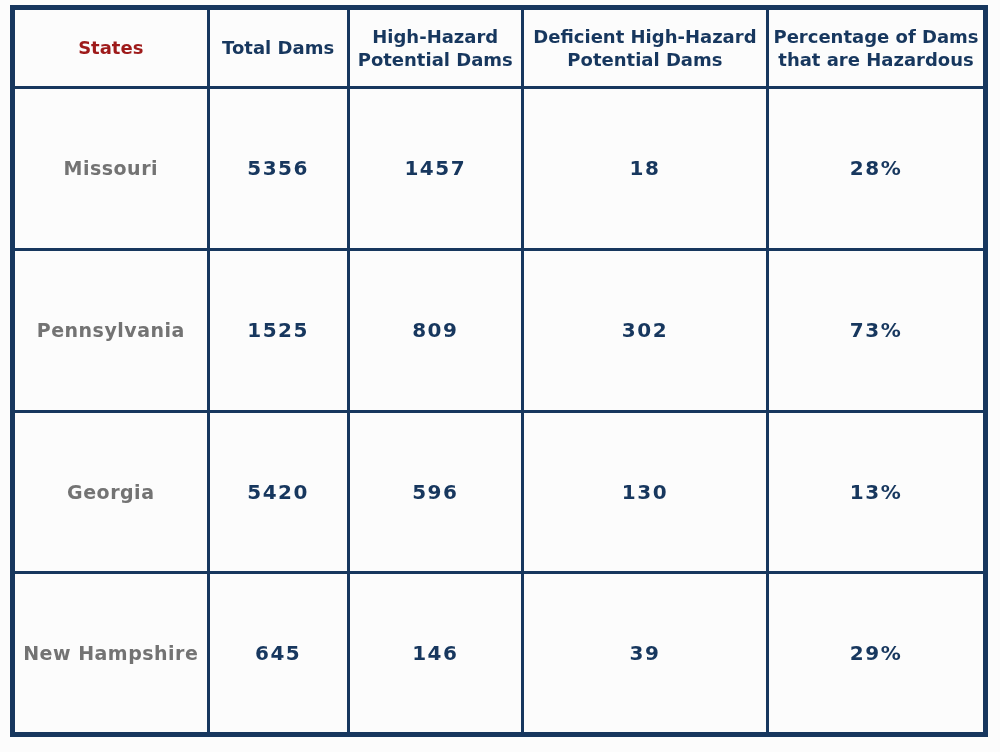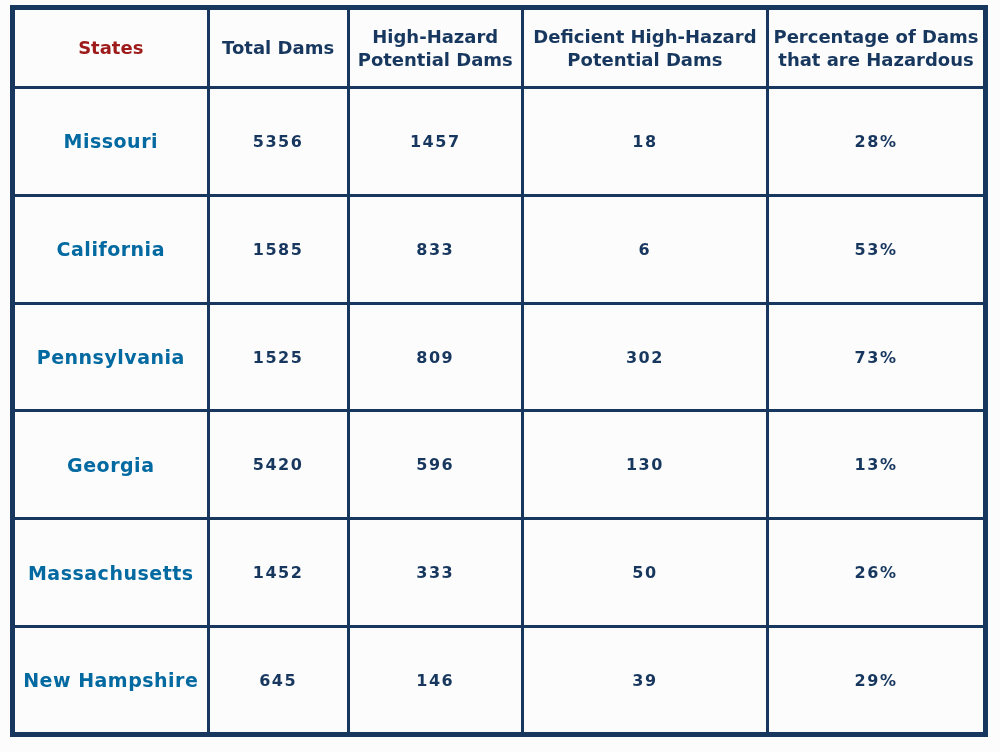--- a/index.html
+++ b/index.html
@@ -38,27 +38,27 @@
   thead tr { height: 80px; }
   tbody tr { height: 65px; }
   th {
     font-size: 18px;
     font-weight: 600;
     color: #17375e;
     line-height: 1.3;
   }
   th.state-col { color: #9e1a1a; }
   td {
-    font-size: 16px;
+    font-size: 20px;
     font-weight: 600;
     color: #17375e;
     letter-spacing: 1.5px;
   }
   td.state-cell {
-    color: #0369a1;
+    color: #737373;
     letter-spacing: 0.5px;
     font-size: 19px;
   }
 </style>
 </head>
 <body>
 
 <div class="table-wrap">
   <table class="dams">
     <colgroup>
@@ -79,48 +79,34 @@
     </thead>
     <tbody>
       <tr>
         <td class="state-cell">Missouri</td>
         <td>5356</td>
         <td>1457</td>
         <td>18</td>
         <td>28%</td>
       </tr>
       <tr>
-        <td class="state-cell">California</td>
-        <td>1585</td>
-        <td>833</td>
-        <td>6</td>
-        <td>53%</td>
-      </tr>
-      <tr>
         <td class="state-cell">Pennsylvania</td>
         <td>1525</td>
         <td>809</td>
         <td>302</td>
         <td>73%</td>
       </tr>
       <tr>
         <td class="state-cell">Georgia</td>
         <td>5420</td>
         <td>596</td>
         <td>130</td>
         <td>13%</td>
       </tr>
       <tr>
-        <td class="state-cell">Massachusetts</td>
-        <td>1452</td>
-        <td>333</td>
-        <td>50</td>
-        <td>26%</td>
-      </tr>
-      <tr>
         <td class="state-cell">New Hampshire</td>
         <td>645</td>
         <td>146</td>
         <td>39</td>
         <td>29%</td>
       </tr>
     </tbody>
   </table>
 </div>
 

